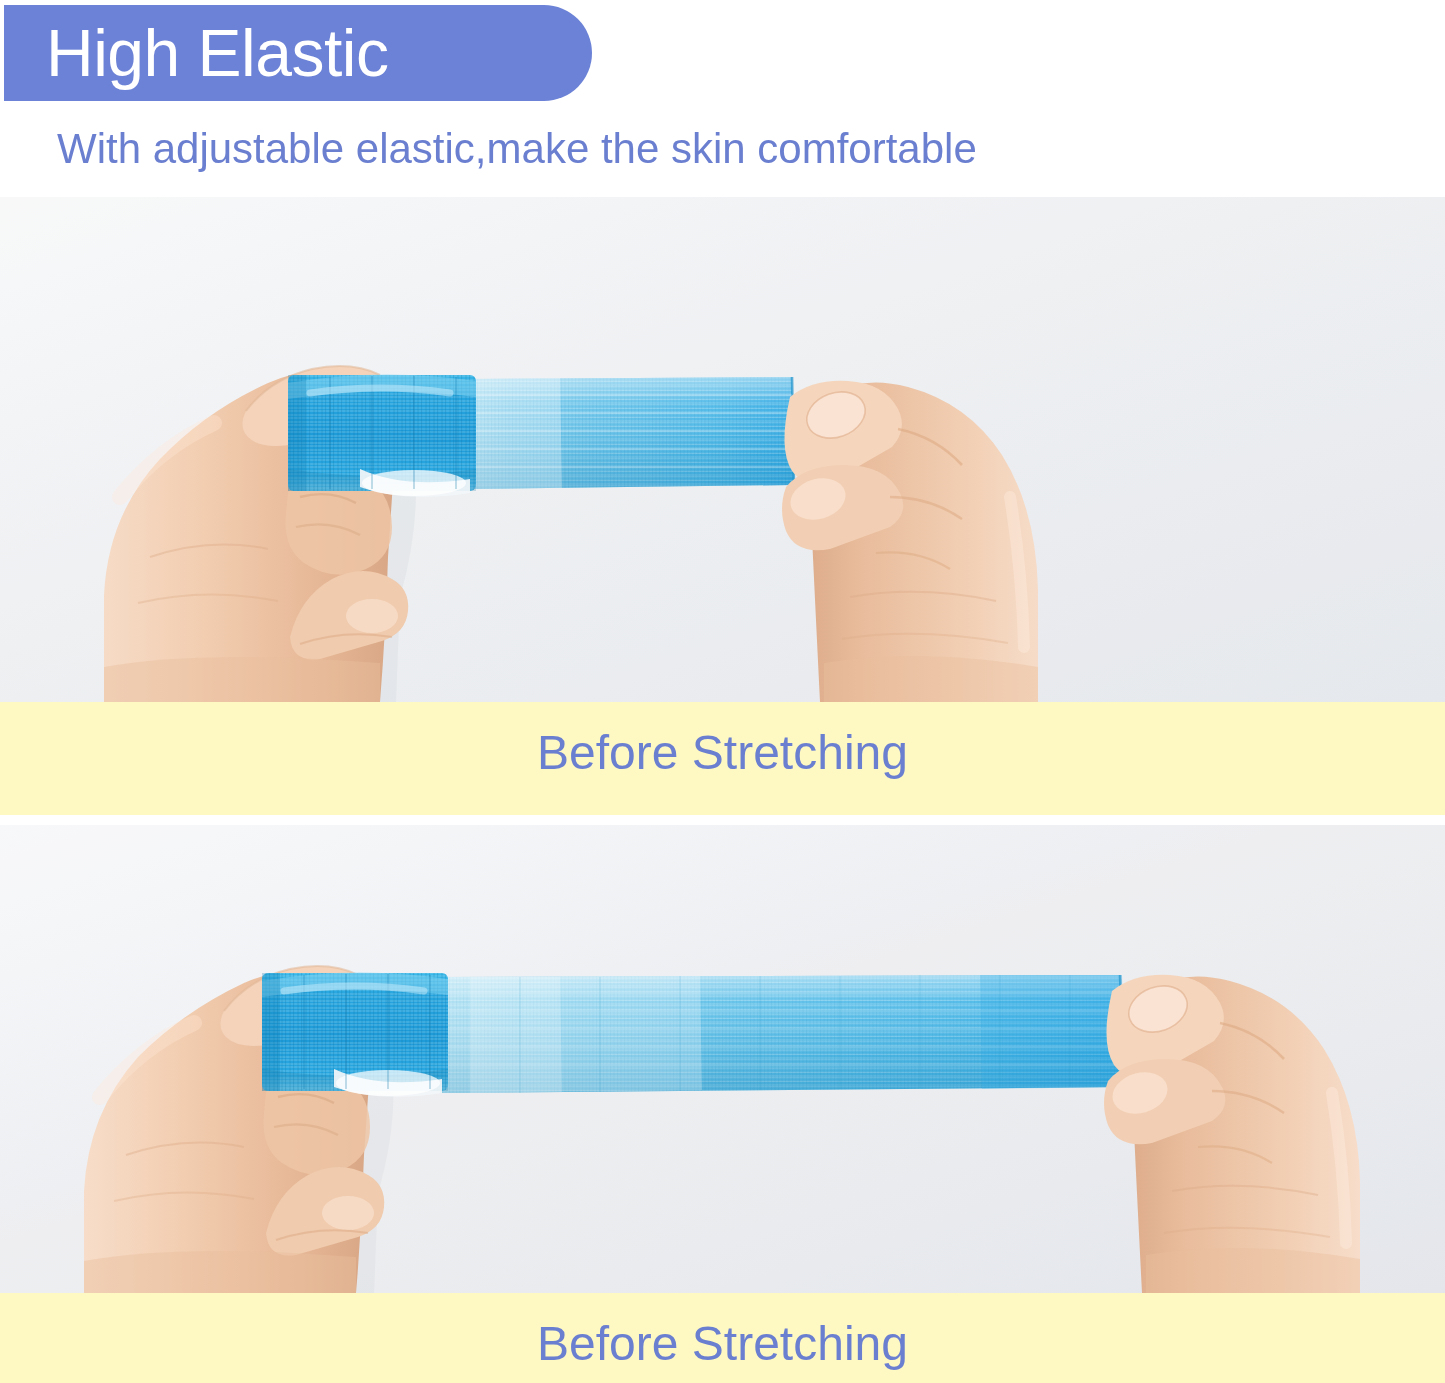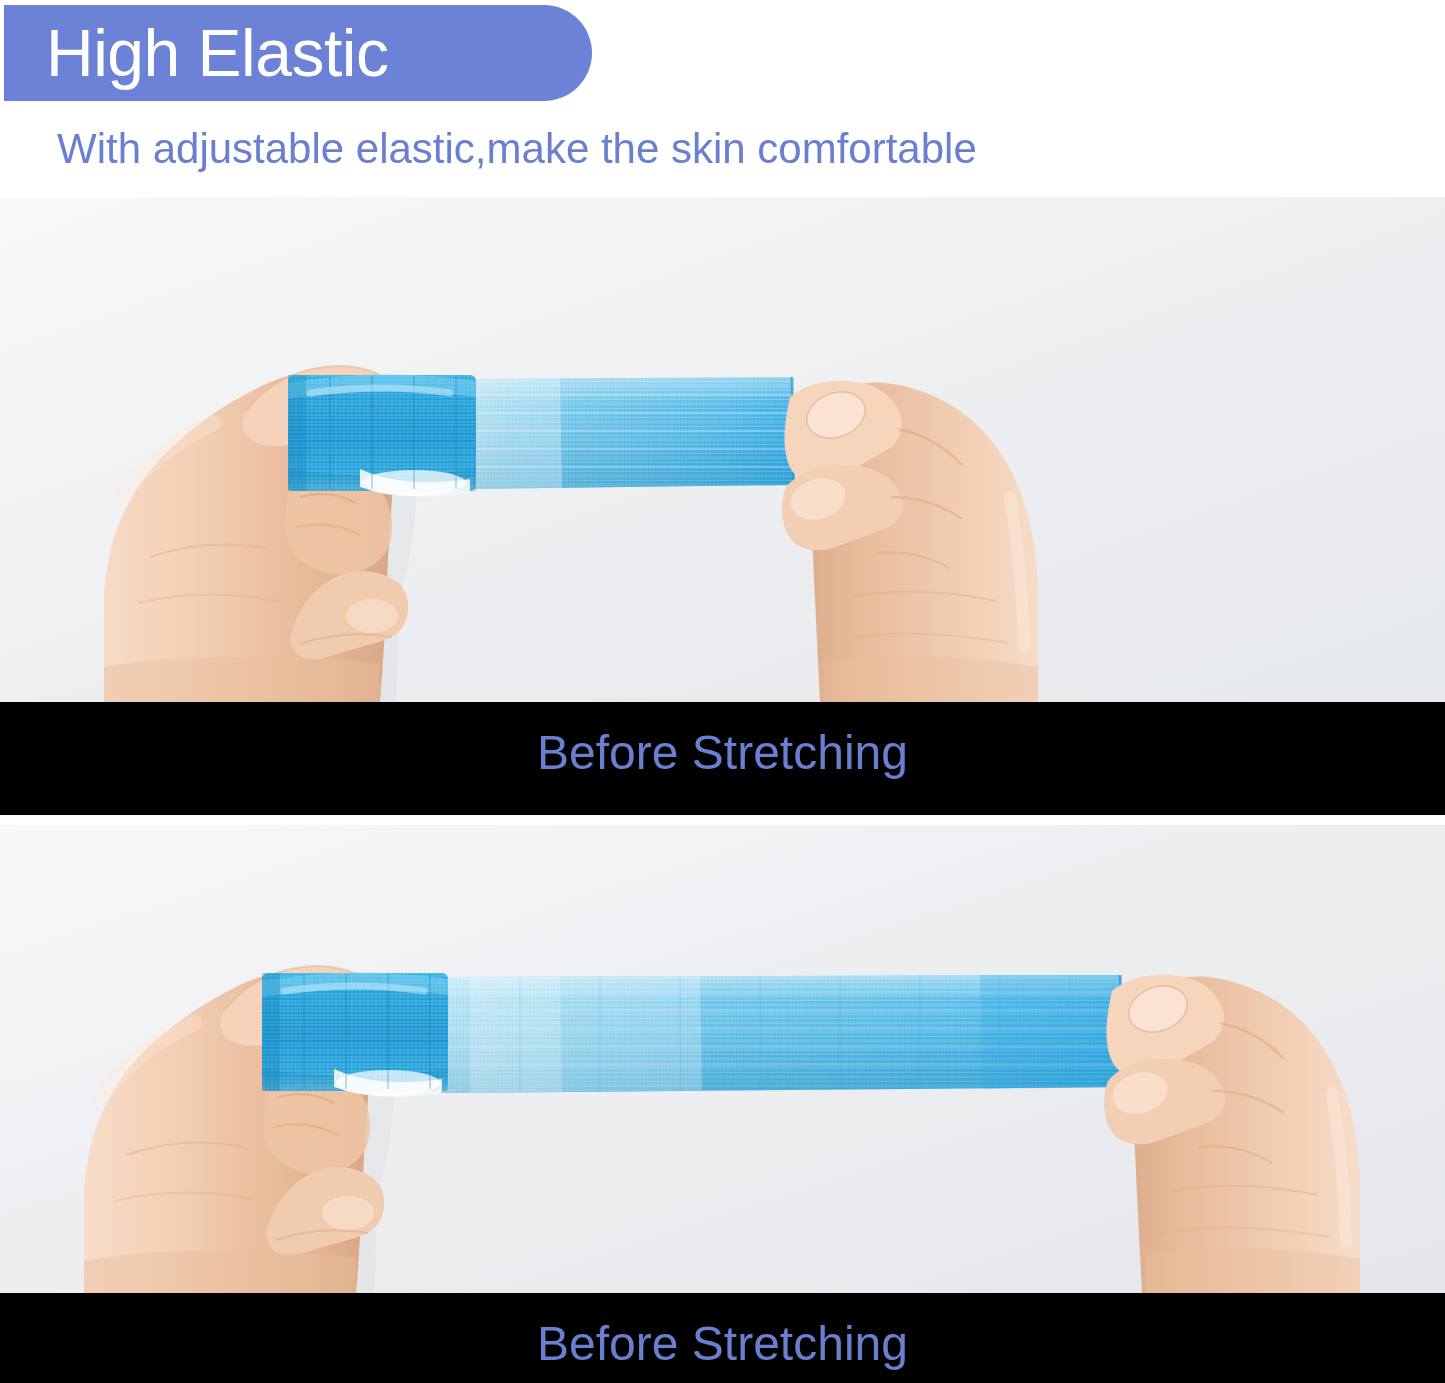--- a/index.html
+++ b/index.html
@@ -31,21 +31,21 @@
   .subtitle {
     position:absolute; left:57px; top:125px;
     color:#6b7fd0;
     font-size:42px;
     line-height:48px;
     white-space:nowrap;
     font-weight:400;
   }
 
   
-  .panel { position:absolute; left:0; width:1445px; overflow:hidden; background:#000000; }
+  .panel { position:absolute; left:0; width:1445px; overflow:hidden; background:#fef9c3; }
   #panel-before { top:197px; height:618px; }
   #panel-after  { top:825px; height:558px; }
 
   .photo { position:absolute; left:0; top:0; width:1445px; display:block; }
   #photo-before { height:505px; }
   #photo-after  { height:468px; }
 
   .caption {
     position:absolute; left:0; width:1445px;
     text-align:center;

